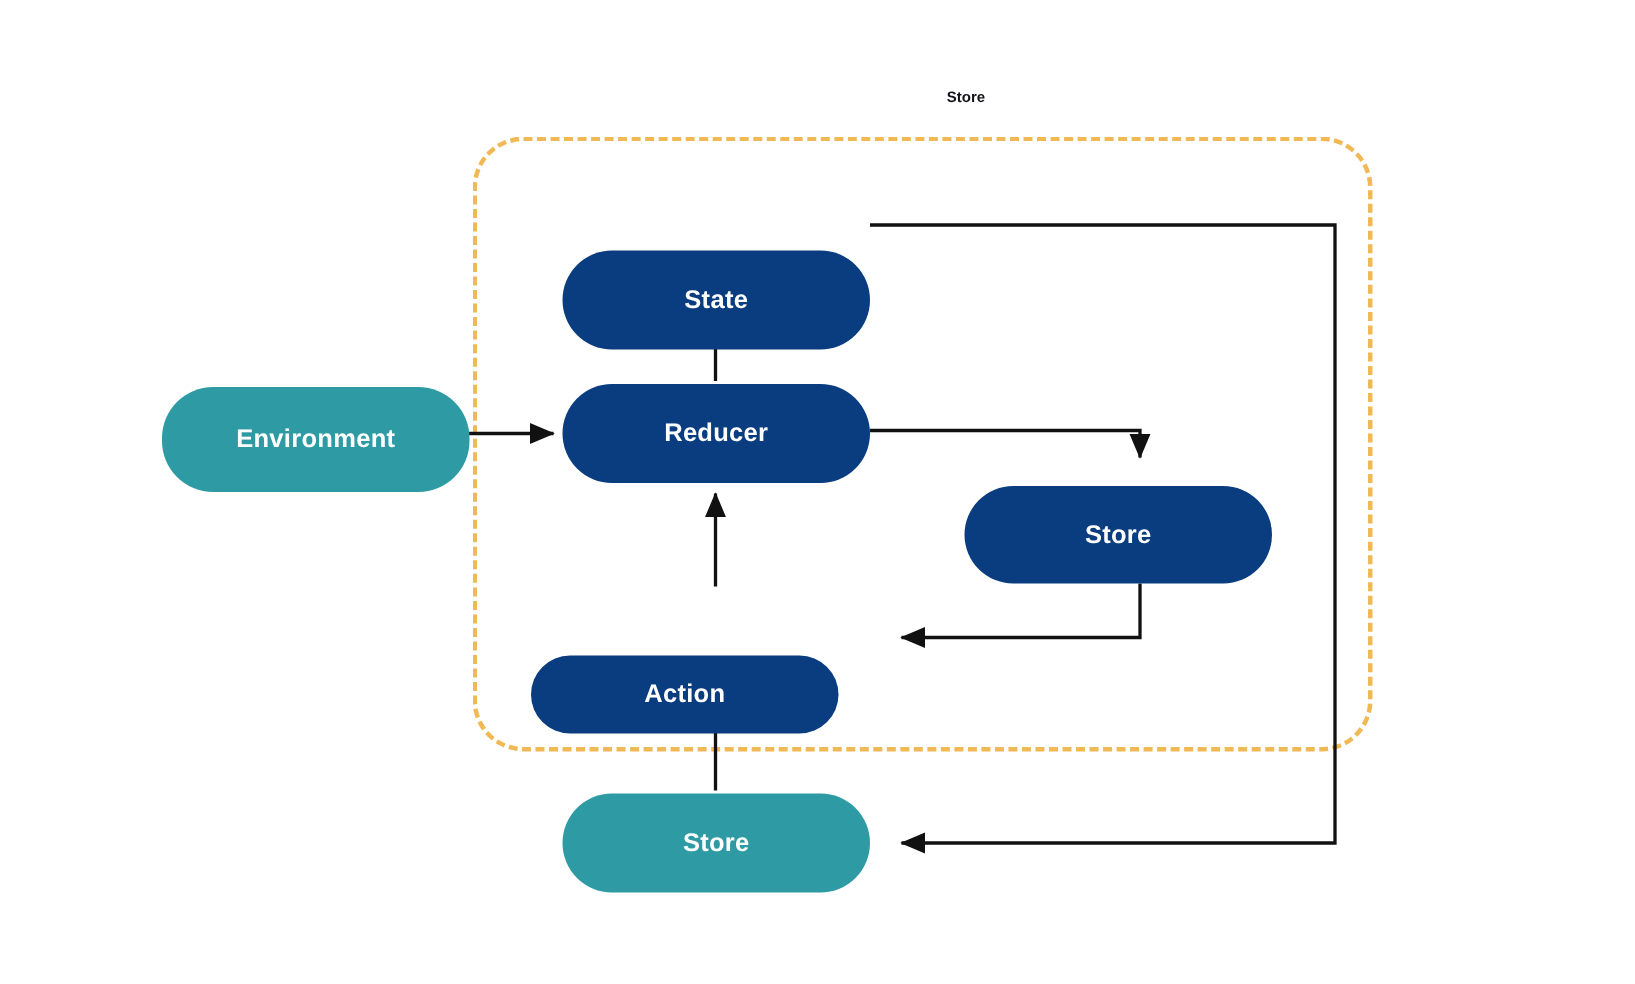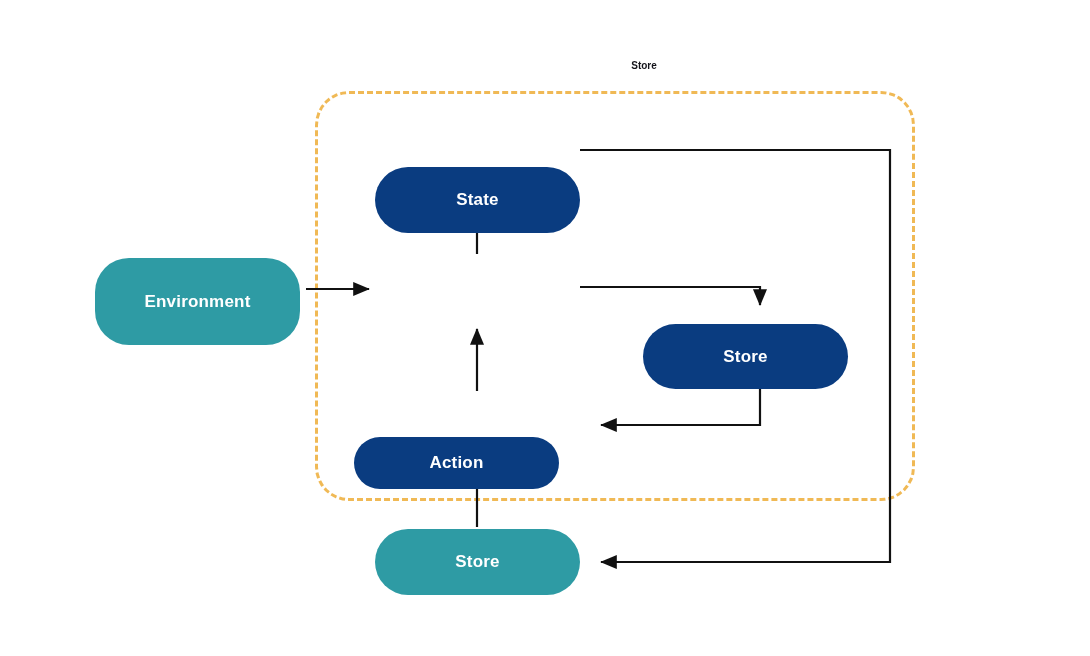--- a/index.html
+++ b/index.html
@@ -77,30 +77,33 @@
       <path d="M 580 287 L 760 287 L 760 305" marker-end="url(#arrowhead)"></path>
       <path d="M 760 389 L 760 425 L 601 425" marker-end="url(#arrowhead)"></path>
       <path d="M 580 150 L 890 150 L 890 562 L 601 562" marker-end="url(#arrowhead)"></path>
     </g>
   </svg>
 
   <div class="node node-blue" style="left:375px; top:119px; width:205px; height:66px;margin-top:48px;">
     <span>State</span>
   </div>
 
+  <div class="node node-blue" style="left:375px; top:256px; width:205px; height:66px;">
+    <span>Reducer</span>
+  </div>
 
   <div class="node node-blue" style="left:354px; top:393px; width:205px; height:52px;margin-top:44px;">
     <span>Action</span>
   </div>
 
   <div class="node node-blue" style="left:643px; top:324px; width:205px; height:65px;">
     <span>Store</span>
   </div>
 
-  <div class="node node-teal" style="left:95px; top:258px; width:205px; height:87px;">
+  <div class="node node-teal" style="left:108px; top:258px; width:205px; height:70px;">
     <span>Environment</span>
   </div>
 
   <div class="node node-teal" style="left:375px; top:529px; width:205px; height:66px;">
     <span>Store</span>
   </div>
 
 </div>
 
 </body></html>

